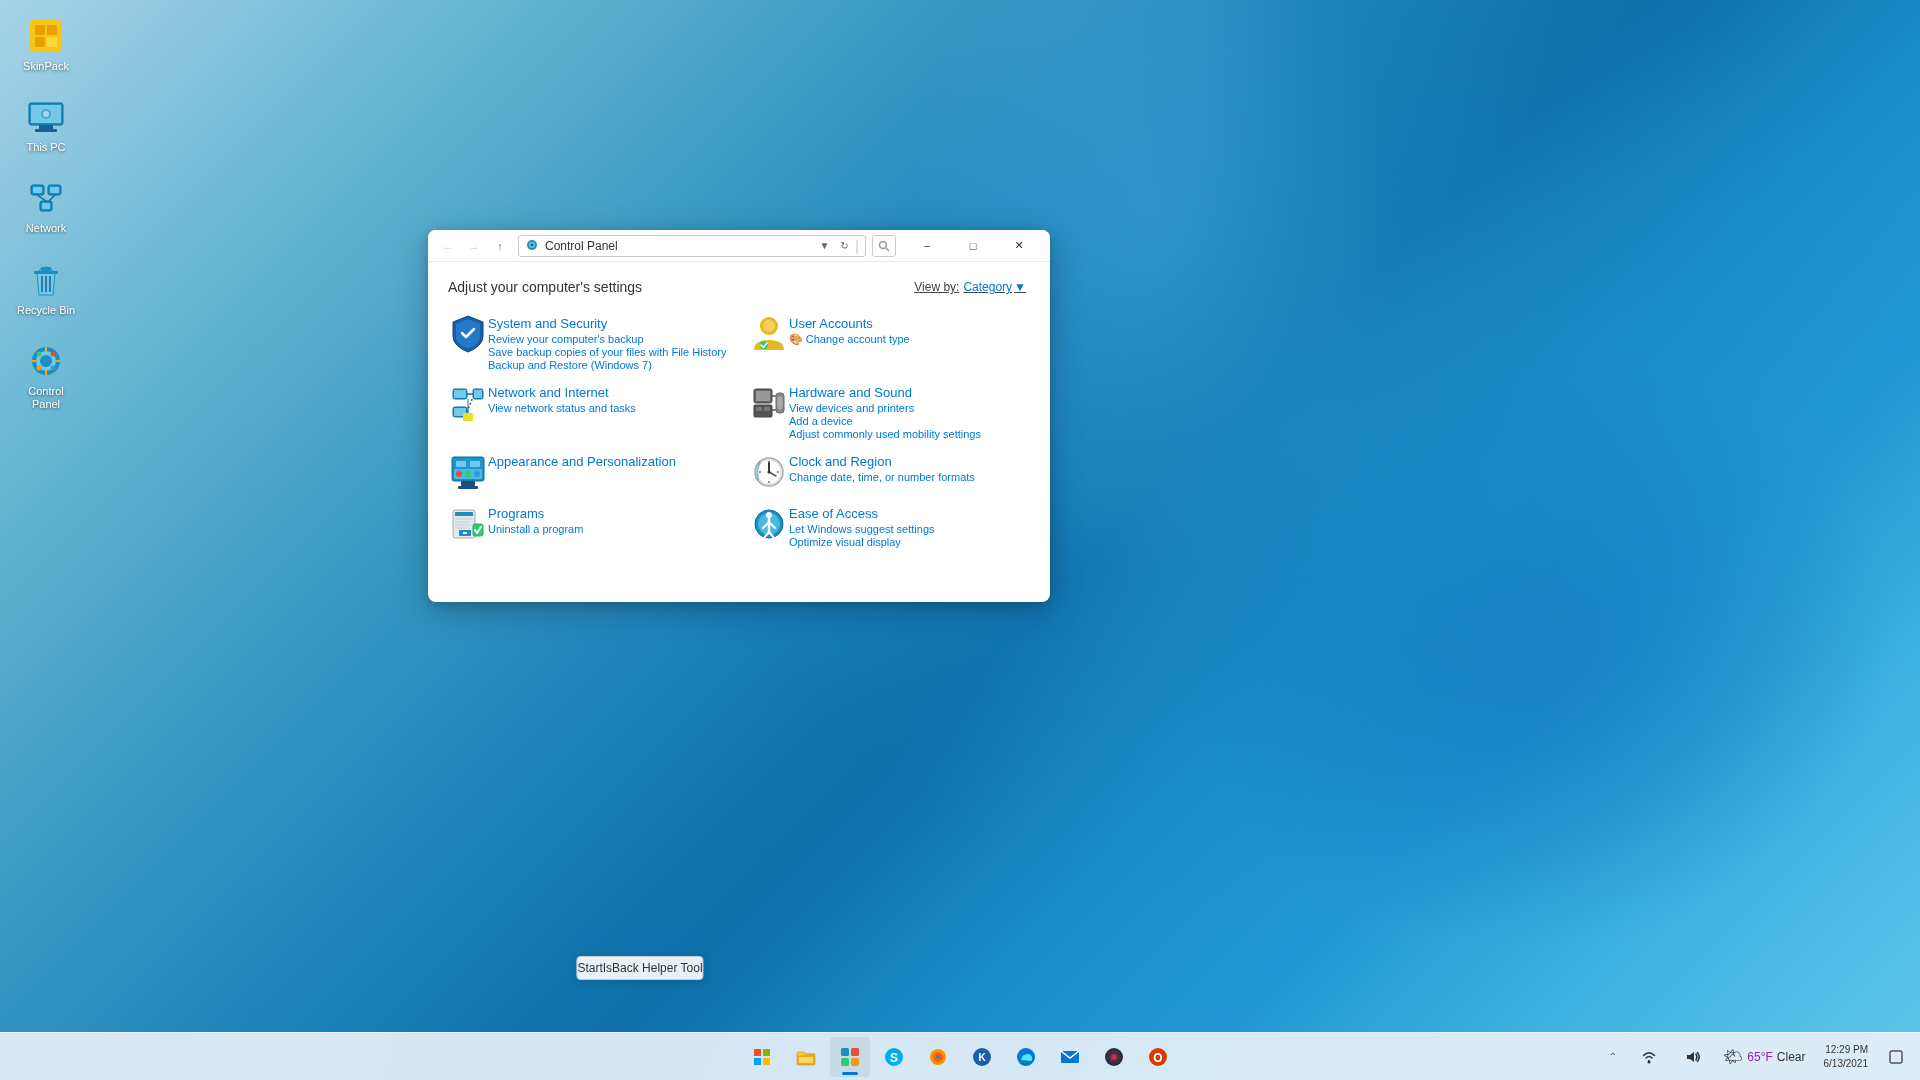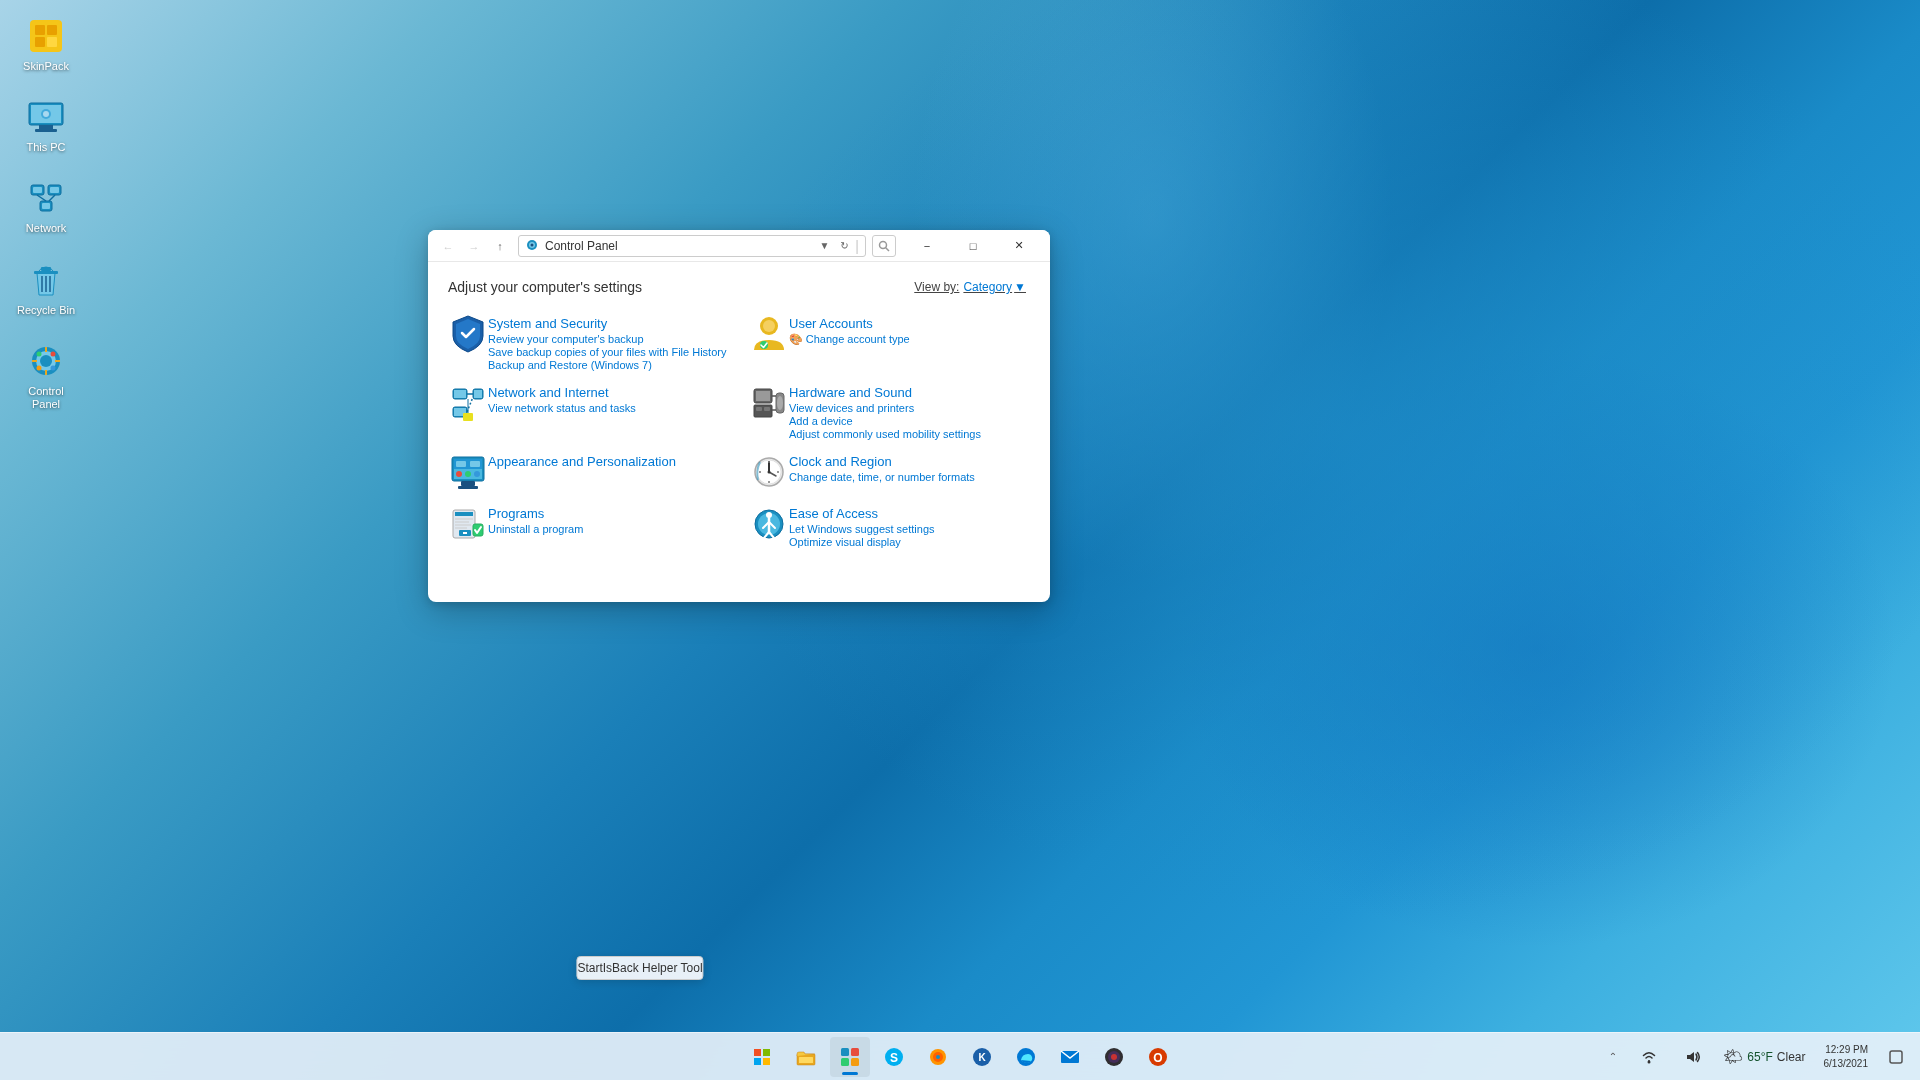--- a/index.html
+++ b/index.html
@@ -816,21 +816,21 @@
     <div class="taskbar-icon">
       <svg width="16" height="16" viewBox="0 0 16 16">
         <path d="M2 6 L2 10 L5 10 L9 13 L9 3 L5 6 Z" fill="#333"></path>
         <path d="M11 5 Q13 8 11 11" stroke="#333" stroke-width="1.5" fill="none" stroke-linecap="round"></path>
         <path d="M12.5 3.5 Q16 8 12.5 12.5" stroke="#333" stroke-width="1.5" fill="none" stroke-linecap="round"></path>
       </svg>
     </div>
 
     <div class="weather-area">
       <span style="font-size:16px;">🌤</span>
-      <span style="font-size:12px; color:#14532d;">65°F</span>
+      <span style="font-size:12px; color:#a21caf;">65°F</span>
       <span style="font-size:12px; color:#333;">Clear</span>
     </div>
 
     <div class="clock-area">
       <span>12:29 PM</span>
       <span>6/13/2021</span>
     </div>
 
     <div class="notification-icon">
       <svg width="14" height="14" viewBox="0 0 14 14">

